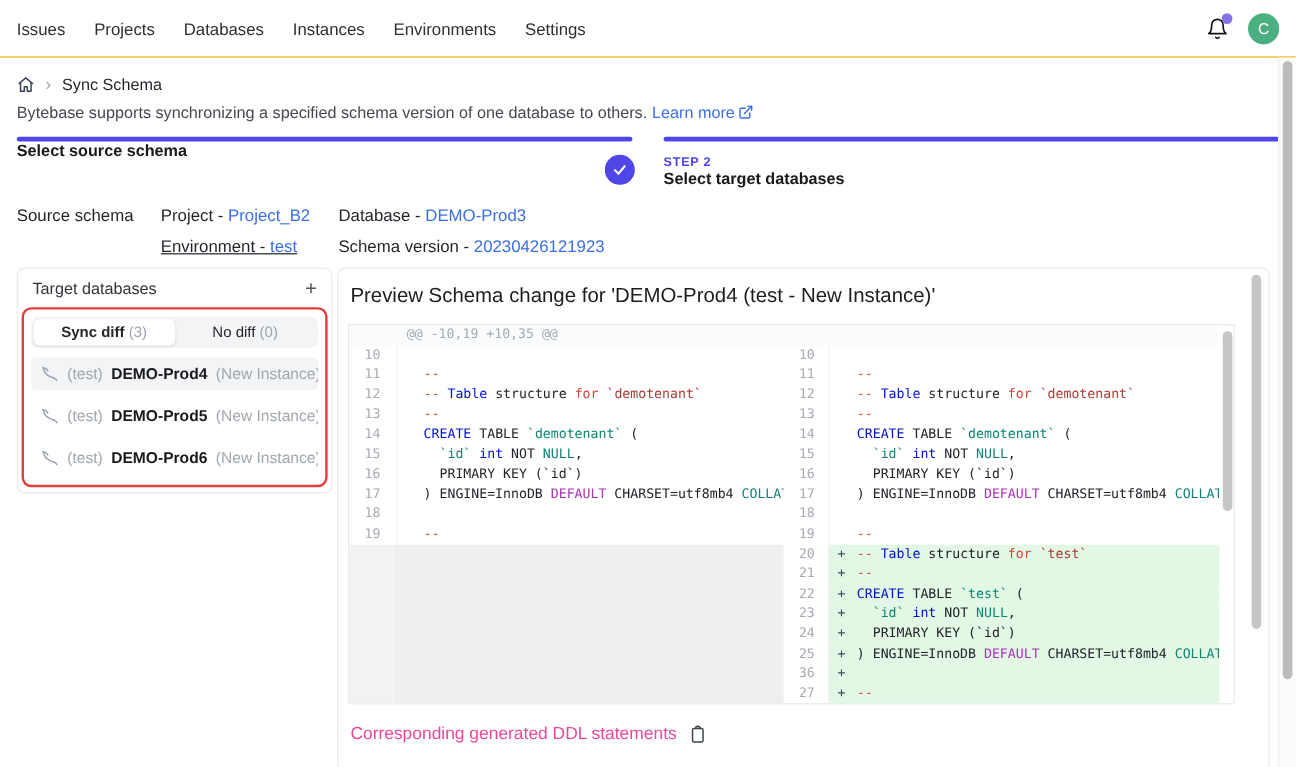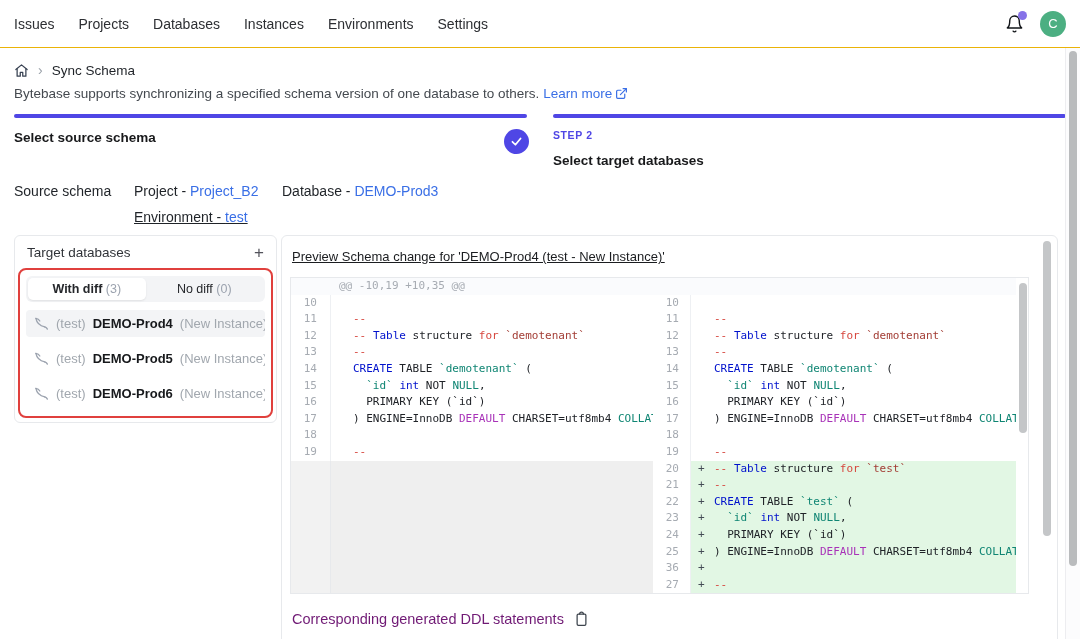--- a/index.html
+++ b/index.html
@@ -30,21 +30,21 @@
   .intro { margin-top:8px; font-size:13.5px; color:#44494f; display:flex;
            align-items:center; gap:4px; }
   .intro a { color:var(--link); text-decoration:none; display:inline-flex;
              align-items:center; gap:3px; cursor:pointer;text-align:right; }
   
   .steps { display:flex; gap:26px; margin-top:13px; }
   .step { flex:1; position:relative; }
   .step-bar { height:4px; border-radius:2px; background:var(--accent); }
   .step-label { margin-top:11px; font-size:10.5px; font-weight:bold;
                 letter-spacing:.6px; color:var(--accent); }
-  .step-title { margin-top:12px; font-size:13.5px; font-weight:bold; color:#18191b; }
+  .step-title { margin-top:0; font-size:13.5px; font-weight:bold; color:#18191b; }
   .step-check { position:absolute; right:-2px; top:15px; width:25px; height:25px;
                 border-radius:50%; background:var(--accent); display:flex;
                 align-items:center; justify-content:center; }
   
   .source { display:grid; grid-template-columns:120px 148px auto; row-gap:10px;
             margin-top:15px; font-size:14px; }
   .src-field a { color:var(--link); text-decoration:none; cursor:pointer;text-align:center; }
   
   .main { display:flex; gap:4px; margin-top:10px; align-items:flex-start; }
   .left-card { width:263px; border:1px solid #e7e9ec; border-radius:6px;
@@ -67,21 +67,21 @@
   .db-item { display:flex; align-items:center; gap:7px; padding:6px 8px;
              border-radius:4px; font-size:13px; margin-top:8px; cursor:pointer;
              white-space:nowrap; overflow:hidden;justify-content:space-between; }
   .db-item.selected { background:#f3f4f6; }
   .db-env,.db-note { color:#a1a7ae; }
   .db-name { color:#17191c; font-weight:bold; }
   
   .right-card { position:relative; flex:1; margin-right:8px; height:470px;
                 border:1px solid #e7e9ec; border-radius:6px;
                 padding:12px 28px 16px 8px; background:#fff; }
-  .preview-title { font-size:13px; color:#1b1d20; margin:1px 0 13px 2px;text-decoration:underline; }
+  .preview-title { font-size:17px; color:#1b1d20; margin:1px 0 13px 2px; }
   .diff { border:1px solid #e7e9ec; display:flex; background:#fff;
           font-family:"DejaVu Sans Mono", monospace; font-size:11px;
           line-height:16.6px; color:#202328; }
   .pane-l { width:362px; } .pane-r { width:363px; }
   .hunk { height:16.6px; background:#fafbfd; color:#a6abb2; padding-left:48px;
           white-space:pre; overflow:hidden; }
   .row { display:flex; height:16.6px; }
   .g { flex:none; text-align:right; color:#a6abb2;
        border-right:1px solid #eef0f3; }
   .pane-l .g { width:40px; padding-right:13px; }
@@ -94,21 +94,21 @@
   .row.filler .g { background:#f2f2f2; border-right-color:#e7e9ec; }
   .row.filler .c { background:#efefef; }
   .tok-k { color:#202328; } .tok-b { color:#0011cc; } .tok-r { color:#d6453c; }
   .tok-m { color:#a33d35; } .tok-t { color:#0f8573; } .tok-p { color:#a832b8; }
   .sb-col { flex:1; position:relative; }
   .inner-thumb { position:absolute; left:3px; top:5px; width:8px; height:150px;
                  background:#c4c6c8; border-radius:4px; cursor:pointer; }
   .card-thumb { position:absolute; right:6px; top:5px; width:8px; height:295px;
                 background:#c4c6c8; border-radius:4px; cursor:pointer; }
   .ddl-head { margin-top:17px; margin-left:2px; display:flex; align-items:center;
-              gap:10px; font-size:14.5px; color:#701a75; }
+              gap:10px; font-size:14.5px; color:#ec4899; }
   .copy-btn { background:none; border:none; cursor:pointer; padding:0;
               display:flex; align-items:center; }
   
   .page-scroll { position:absolute; right:0; top:48px; bottom:0; width:15px;
                  background:#fcfcfd; border-left:1px solid #ededf0; }
   .page-thumb { position:absolute; left:3px; top:3px; width:8px; height:515px;
                 background:#b9bbbd; border-radius:4px; cursor:pointer; }
   svg { display:block; }
 </style>
 </head>
@@ -181,32 +181,33 @@
         <div class="step-label">STEP 2</div>
         <div class="step-title">Select target databases</div>
       </div>
     </div>
 
   <div class="source" id="source">
     <div>Source schema</div>
   <div class="src-field"><span>Project - </span><a>Project_B2</a></div>
       <div class="src-field"><span>Database - </span><a>DEMO-Prod3</a></div>
       <div class="src-field" style="grid-column: 2; text-decoration: underline;"><span>Environment - </span><a>test</a></div>
+      <div class="src-field"><span>Schema version - </span><a>20230426121923</a></div>
     </div>
 
   <div class="main">
 
     <div class="left-card">
       <div class="left-head">
         <span class="left-title">Target databases</span>
         <button class="add-btn">+</button>
       </div>
       <div class="red-box">
         <div class="tabs" id="tabs">
-            <div class="tab active"><span>With diff </span><span class="cnt">(3)</span></div>
+            <div class="tab active"><span>Sync diff </span><span class="cnt">(3)</span></div>
             <div class="tab"><span>No diff </span><span class="cnt">(0)</span></div>
           </div>
         <div class="db-list" id="dblist">
             <div class="db-item selected">
               <span>
                 <svg width="15" height="14" viewBox="0 0 16 15" fill="none" stroke="#9ca3af" stroke-width="1.4" stroke-linecap="round">
                   <path d="M2 1.5c.8 4.5 4.5 8 9.5 9.2"></path>
                   <path d="M11.5 10.7c1.2.4 2.3 1.2 2.8 2.3"></path>
                   <path d="M2 1.5c1.8.2 3.4 1.2 4.2 2.8"></path>
                 </svg>

